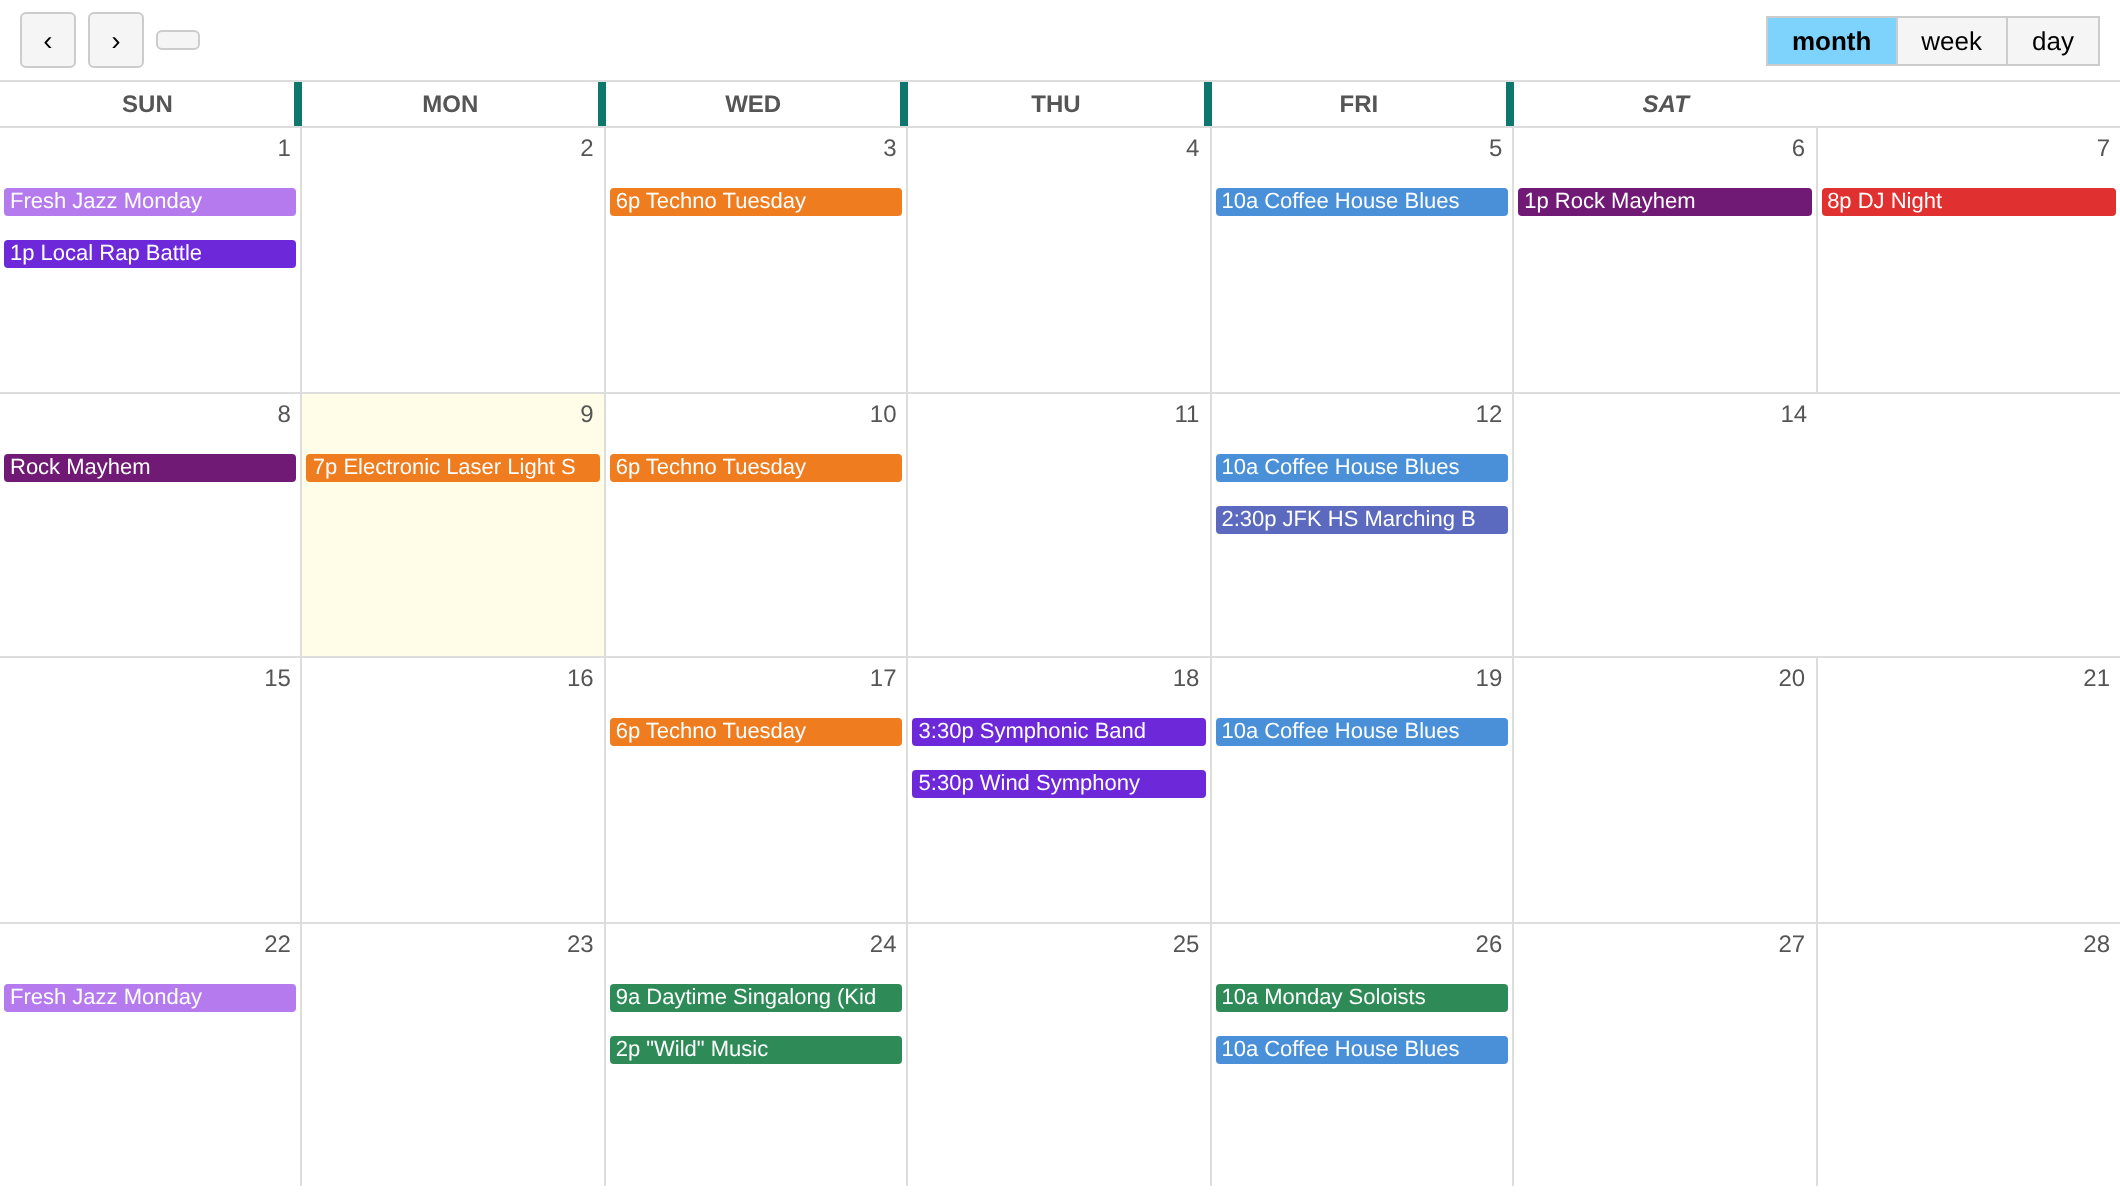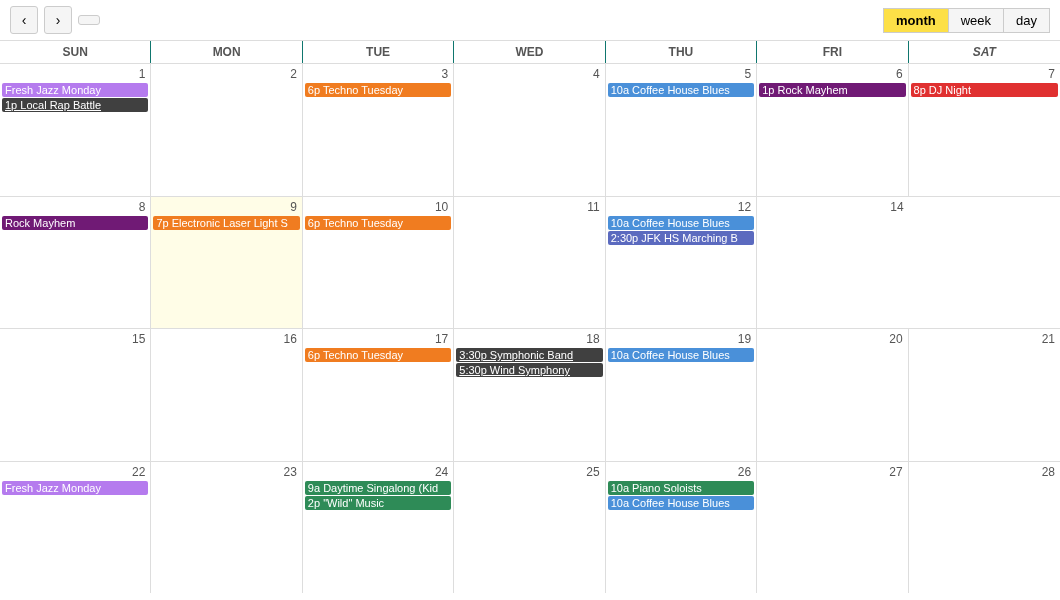--- a/index.html
+++ b/index.html
@@ -34,31 +34,31 @@
     .header-title { font-size: 22px; font-weight: normal; }
     .view-buttons { display: flex; gap: 0; }
     .view-btn {
       border: 1px solid #ccc;
       background: #f5f5f5;
       cursor: pointer;
       padding: 4px 12px;
       font-size: 13px;
       margin-left: -1px;
     }
-    .view-btn.active { background: #fde047; font-weight: bold; }
+    .view-btn.active { background: #7dd3fc; font-weight: bold; }
 
     
     .calendar { display: flex; flex-direction: column; height: calc(100% - 48px); }
     .day-headers { display: grid; grid-template-columns: repeat(7, 1fr); border-bottom: 1px solid #ddd; }
     .day-header {
       text-align: center;
       padding: 4px 0;
       font-size: 12px;
       color: #555;
-      border-right: 1px solid #0f766e;
+      border-right: 4px solid #0f766e;
       font-weight: bold;
     }
     .day-header:last-child { border-right: none; font-style: italic; }
 
     .weeks { display: flex; flex-direction: column; flex: 1; }
     .week { display: grid; grid-template-columns: repeat(7, 1fr); flex: 1; border-bottom: 1px solid #ddd; }
     .week:last-child { border-bottom: none; }
 
     .day-cell {
       border-right: 1px solid #ddd;
@@ -73,32 +73,32 @@
     .day-num {
       text-align: right;
       font-size: 12px;
       color: #555;
       padding: 1px 3px;
     }
 
     .event {
       border-radius: 2px;
       padding: 1px 3px;
-      margin: 1px 0;
+      margin: 12px 0;
       font-size: 11px;
       color: #fff;
       white-space: nowrap;
       overflow: hidden;
       text-overflow: ellipsis;
       cursor: pointer;
     }
 
     
     .ev-purple { background: #b57bee; }
-    .ev-green { background: #404040; text-decoration: underline; }
+    .ev-green { background: #6d28d9; }
     .ev-orange { background: #f07c20; }
     .ev-blue { background: #4a90d9; }
     .ev-teal { background: #701a75; }
     .ev-red { background: #e03030; }
     .ev-darkgreen { background: #2e8b57; }
     .ev-indigo { background: #5b6abf; }
   </style>
 </head>
 <body>
 
@@ -113,21 +113,20 @@
     <button class="view-btn active">month</button>
     <button class="view-btn">week</button>
     <button class="view-btn">day</button>
   </div>
 </div>
 
 <div class="calendar">
   <div class="day-headers" id="day-headers">
       <div class="day-header">SUN</div>
       <div class="day-header">MON</div>
-      <div class="day-header">TUE</div>
       <div class="day-header">WED</div>
       <div class="day-header">THU</div>
       <div class="day-header">FRI</div>
       <div class="day-header">SAT</div>
     </div>
   <div class="weeks" id="weeks-container">
       <div class="week">
         <div class="day-cell">
           <div class="day-num">1</div>
           <div class="event ev-purple">Fresh Jazz Monday</div>
@@ -219,21 +218,21 @@
         <div class="day-cell">
           <div class="day-num">24</div>
           <div class="event ev-darkgreen">9a Daytime Singalong (Kid</div>
           <div class="event ev-darkgreen">2p "Wild" Music</div>
         </div>
         <div class="day-cell">
           <div class="day-num">25</div>
         </div>
         <div class="day-cell">
           <div class="day-num">26</div>
-          <div class="event ev-darkgreen">10a Piano Soloists</div>
+          <div class="event ev-darkgreen">10a Monday Soloists</div>
           <div class="event ev-blue">10a Coffee House Blues</div>
         </div>
         <div class="day-cell">
           <div class="day-num">27</div>
         </div>
         <div class="day-cell">
           <div class="day-num">28</div>
         </div>
       </div>
     </div>

